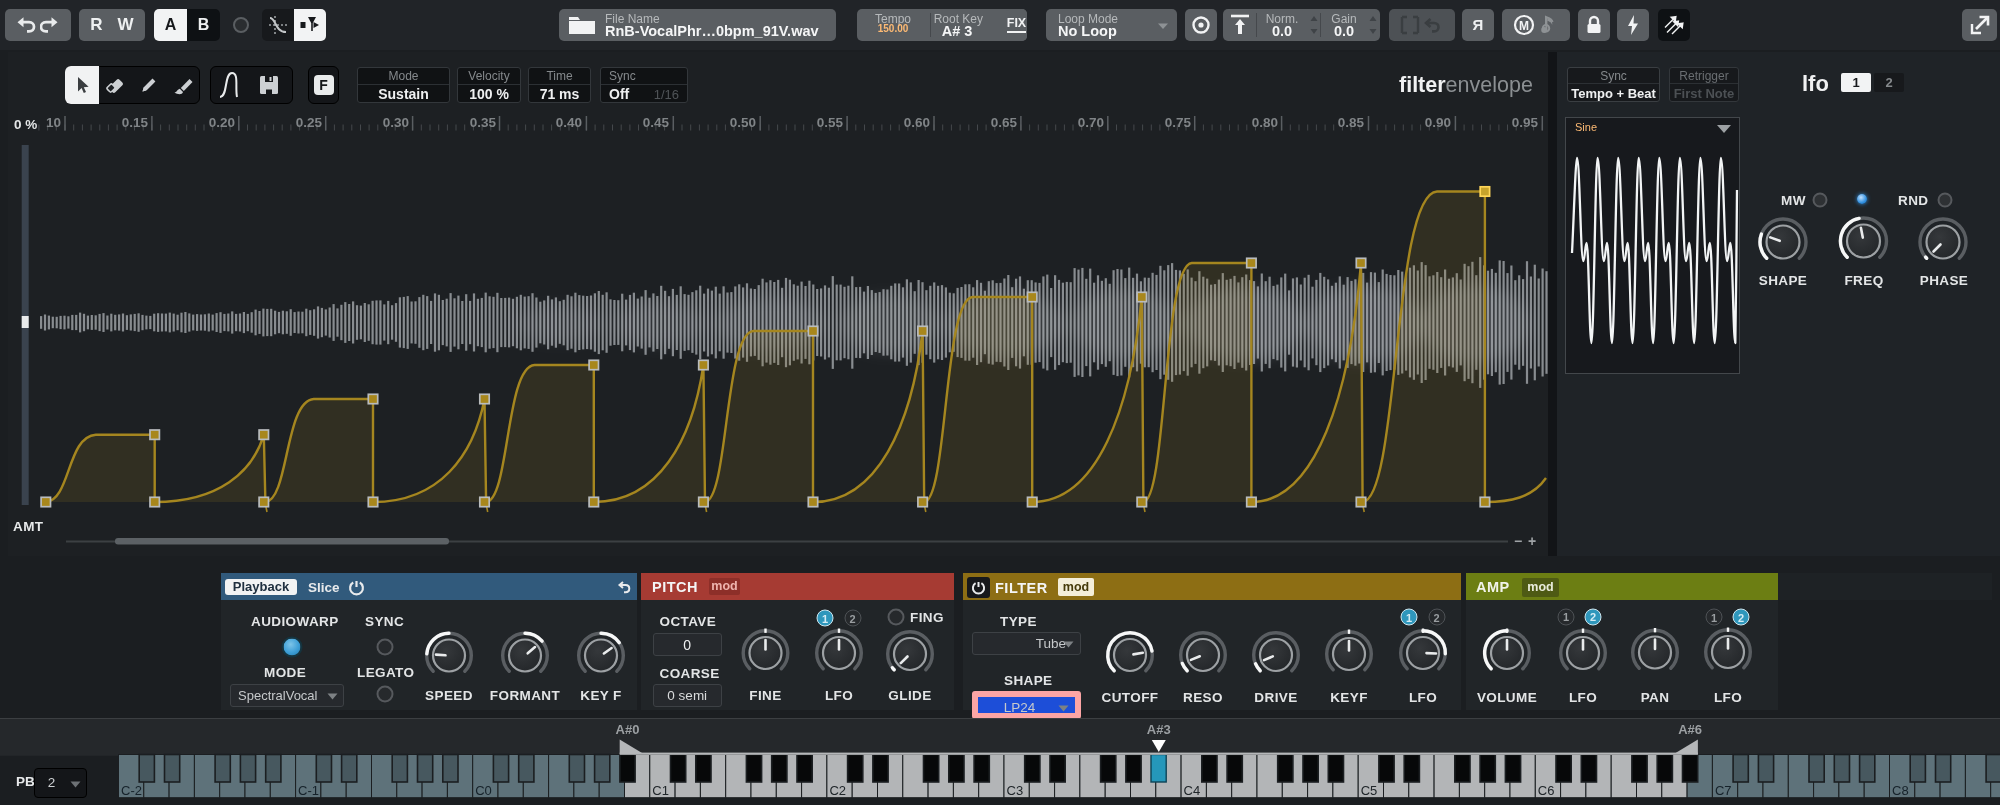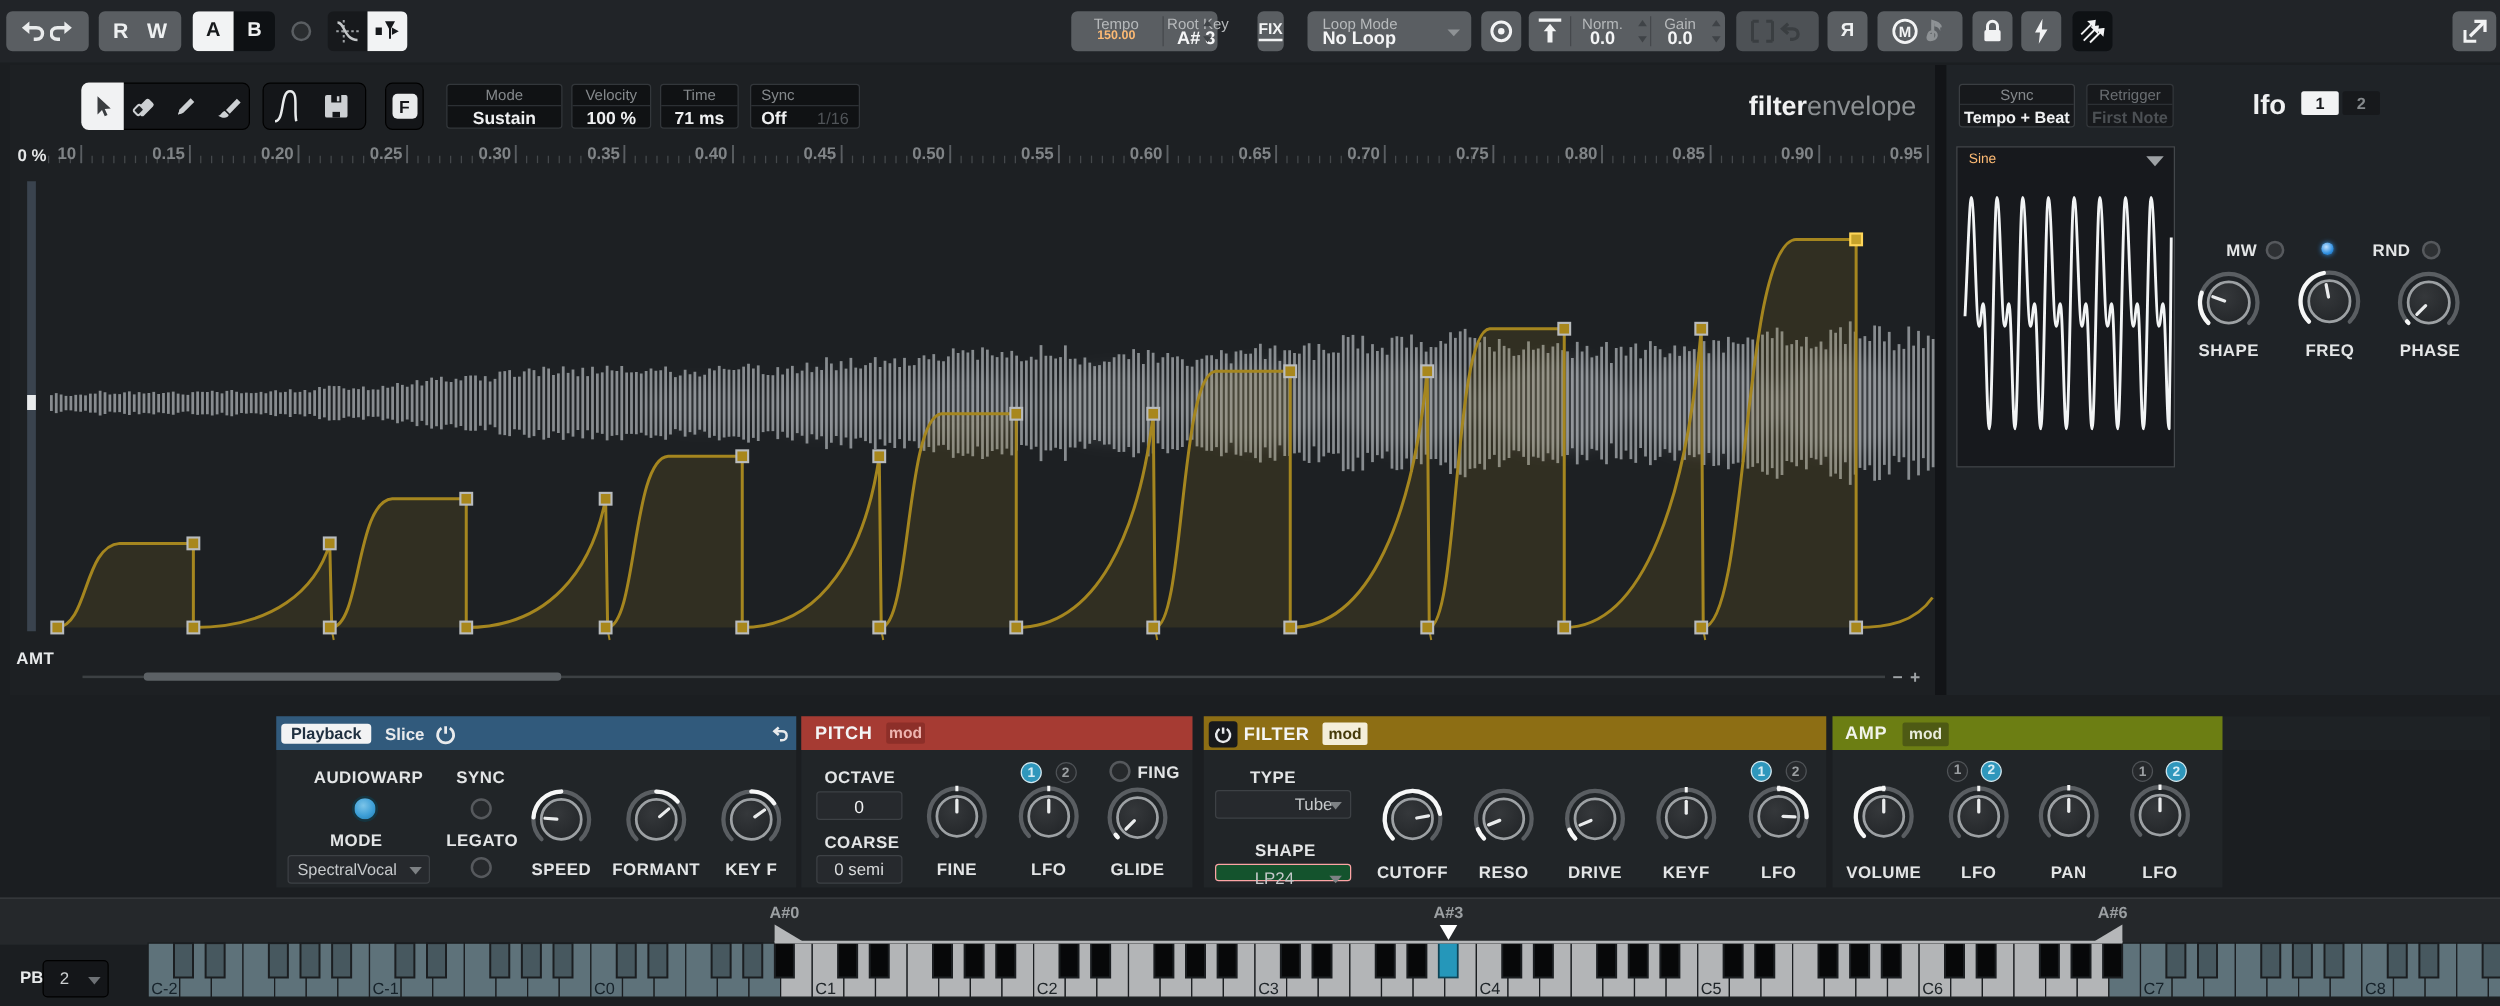--- a/index.html
+++ b/index.html
@@ -53,21 +53,29 @@
         </svg>
       </div>
       <div style="width:32px;background:#f2f3f4;display:flex;align-items:center;justify-content:center">
         <svg width="22" height="22" viewBox="0 0 22 22" style="">
           <rect x="1.5" y="8" width="5" height="6" fill="#17191c"></rect>
           <path d="M9,3 L17,3 L13.8,9 L13.8,17 L12.2,17 L12.2,9 Z" fill="#17191c"></path>
           <path d="M14.5,8 L20,11 L14.5,14 Z" fill="#17191c"></path>
         </svg>
       </div>
     </div>
-    <div class="gbox" style="left:857px;top:8.5px;width:117px;height:32.5px">
+    <div class="gbox" style="left:559px;top:8.5px;width:277px;height:32.5px">
+      <svg width="30" height="24" viewBox="0 0 30 24" style="position:absolute;left:8px;top:4px">
+        <path d="M2,4 L11,4 L13,7 L2,7 Z" fill="#f2f3f4"></path>
+        <rect x="2" y="8" width="26" height="13" fill="#f2f3f4"></rect>
+      </svg>
+      <div style="position:absolute;left:46px;top:3px;font-size:12px;color:#b6b9bb">File Name</div>
+      <div style="position:absolute;left:46px;top:14.5px;font-size:14.5px;font-weight:700;color:#f4f5f6">RnB-VocalPhr…0bpm_91V.wav</div>
+    </div>
+    <div class="gbox" style="left:857px;top:8.5px;width:170px;height:32.5px">
       <div style="position:absolute;left:0px;top:3px;width:72px;text-align:center;font-size:12px;color:#b6b9bb">Tempo</div>
       <div style="position:absolute;left:0px;top:14.5px;width:72px;text-align:center;font-size:10px;font-weight:700;color:#fdba74">150.00</div>
       <div style="position:absolute;left:73px;top:4px;bottom:4px;width:1px;background:#45484c"></div>
       <div style="position:absolute;left:74px;top:3px;width:52px;text-align:right;font-size:12px;color:#b6b9bb">Root Key</div>
       <div style="position:absolute;left:74px;top:14.5px;width:52px;text-align:center;font-size:14.5px;font-weight:700;color:#f4f5f6">A# 3</div>
       <svg width="10" height="22" viewBox="0 0 10 22" style="position:absolute;right:3px;top:5px">
         <path d="M5,2 L8.5,7 L1.5,7 Z" fill="#3f4347"></path>
         <path d="M5,20 L8.5,15 L1.5,15 Z" fill="#3f4347"></path>
       </svg>
     </div>
@@ -962,21 +970,21 @@
     <div class="abs" style="left:995px;top:579.5px;font-weight:700;font-size:14.5px;color:#f4f5f6;letter-spacing:.5px">FILTER</div>
     <div class="abs" style="left:1058px;top:578px;width:36px;height:18px;background:#f4eed9;border-radius:2px;color:#453a0a;font-weight:700;font-size:12.5px;text-align:center;line-height:18px">mod</div>
     <div class="abs seclab" style="left:1000px;top:614px">TYPE</div>
     <div class="abs" style="left:972px;top:632px;width:109px;height:23px;background:#26292d;border:1px solid #3d4145;border-radius:3px">
       <div style="position:absolute;left:0;right:14px;top:2.5px;font-size:13.5px;color:#c6c9cb;text-align:right">Tube</div>
       <svg width="11" height="7" viewBox="0 0 11 7" style="position:absolute;right:6px;top:8px">
         <path d="M0.5,0.5 L10.5,0.5 L5.5,6.5 Z" fill="#7d8184"></path>
       </svg>
     </div>
     <div class="abs seclab" style="left:1004px;top:673px">SHAPE</div>
-    <div class="abs" style="left:972px;top:691px;width:109px;height:14px;background:#14532d;border:1px solid #fca5a5;border-radius:3px">
+    <div class="abs" style="left:972px;top:691px;width:109px;height:28px;background:#1d4ed8;border:6px solid #fca5a5;border-radius:3px">
       <div style="position:absolute;left:0;right:14px;top:2.5px;font-size:13.5px;color:#c6c9cb;text-align:center">LP24</div>
       <svg width="11" height="7" viewBox="0 0 11 7" style="position:absolute;right:6px;top:8px">
         <path d="M0.5,0.5 L10.5,0.5 L5.5,6.5 Z" fill="#7d8184"></path>
       </svg>
     </div>
     <div class="c12 on" style="left:1409px;top:617px">1</div>
     <div class="c12 off" style="left:1436.5px;top:617px">2</div>
     <div class="knlab" style="left:1130px;top:690px">CUTOFF</div>
     <div class="knlab" style="left:1203px;top:690px">RESO</div>
     <div class="knlab" style="left:1276px;top:690px">DRIVE</div>

